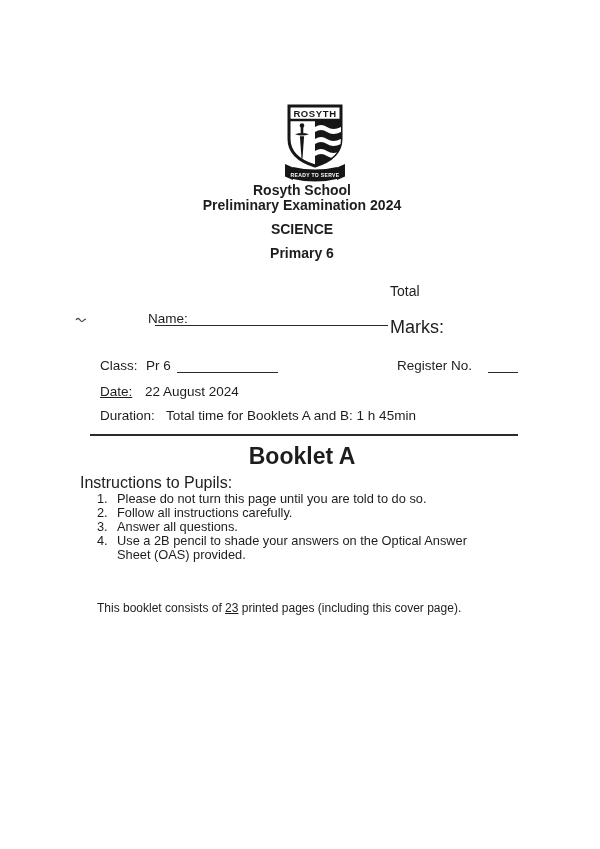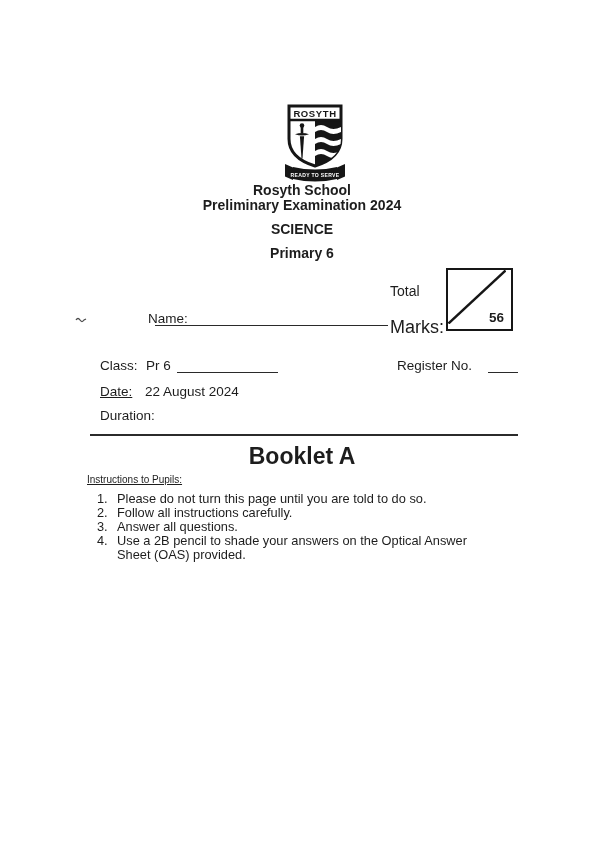--- a/index.html
+++ b/index.html
@@ -30,21 +30,21 @@
   
   .lbl { position:absolute; font-size:13.5px; white-space:nowrap; }
   .rule { position:absolute; border-bottom:1.6px solid #2a2a2a; height:0; }
   .stray { position:absolute; left:75px; top:315px; }
 
   
   .divider { position:absolute; left:90px; top:434px; width:428px; height:2.4px; background:#2b2b2b; }
 
   
   .booklet-title { position:absolute; left:0; top:443px; width:604px; text-align:center; font-size:23px; font-weight:bold; }
-  .instructions-heading { position:absolute; left:87px; top:474px; font-size:10px; text-decoration:underline; }
+  .instructions-heading { position:absolute; left:80px; top:474px; font-size:16px; }
   .instructions { position:absolute; left:97px; top:492px; width:402px; font-size:12.8px; line-height:13.9px; }
   .inst-row { display:flex; }
   .inst-num { width:20px; flex:0 0 20px; }
   .inst-text { flex:1; }
 
   .footer-note { position:absolute; left:97px; top:601px; font-size:12px; }
   .footer-note .u { text-decoration:underline; }
 
   .page-number { position:absolute; left:277px; top:769px; width:12px; text-align:center; font-size:12px; }
 </style>
@@ -92,44 +92,39 @@
 
   <div class="title-block">
     <div class="t-line">Rosyth School</div>
     <div class="t-line">Preliminary Examination 2024</div>
     <div class="t-subject">SCIENCE</div>
     <div class="t-level">Primary 6</div>
   </div>
 
   <div class="total-label">Total</div>
   <div class="marks-label">Marks:</div>
-  <div class="marks-box">
-    <svg width="58" height="54" viewBox="0 0 58 54">
-      <line x1="0.5" y1="53.5" x2="57.5" y2="0.5" stroke="#161616" stroke-width="2.4"></line>
-    </svg>
-    <span class="marks-value">56</span>
-  </div>
 
   <svg class="stray" width="14" height="10" viewBox="0 0 14 10">
     <path d="M1,5 Q3,2 5,5 Q7,8 9,5 L11,4" fill="none" stroke="#4a4a4a" stroke-width="1.3"></path>
   </svg>
 
   <div class="lbl" style="left:100px; top:311px;margin-left:48px;">Name:</div>
   <div class="rule" style="left:155px; top:311px; width:233px; height:14px;"></div>
 
   <div class="lbl" style="left:100px; top:358px;">Class:</div>
   <div class="lbl" style="left:146px; top:358px;text-align:right;">Pr 6</div>
   <div class="rule" style="left:177px; top:358px; width:101px; height:14px;"></div>
   <div class="lbl" style="left:397px; top:358px;">Register No.</div>
   <div class="rule" style="left:488px; top:358px; width:30px; height:14px;"></div>
 
   <div class="lbl" style="left:100px; top:384px;text-decoration:underline;">Date:</div>
   <div class="lbl" style="left:145px; top:384px;">22 August 2024</div>
 
   <div class="lbl" style="left:100px; top:408px;">Duration:</div>
+  <div class="lbl" style="left:166px; top:408px;">Total time for Booklets A and B: 1 h 45min</div>
 
   <div class="divider"></div>
 
   <div class="booklet-title">Booklet A</div>
   <div class="instructions-heading">Instructions to Pupils:</div>
 
   <div class="instructions">
     <div class="inst-row">
       <span class="inst-num">1.</span>
       <span class="inst-text">Please do not turn this page until you are told to do so.</span>
@@ -141,16 +136,19 @@
     <div class="inst-row">
       <span class="inst-num">3.</span>
       <span class="inst-text">Answer all questions.</span>
     </div>
     <div class="inst-row">
       <span class="inst-num">4.</span>
       <span class="inst-text">Use a 2B pencil to shade your answers on the Optical Answer Sheet (OAS) provided.</span>
     </div>
   </div>
 
+  <div class="footer-note">
+    <span>This booklet consists of </span><span class="u">23</span><span> printed pages (including this cover page).</span>
+  </div>
 
   <div class="page-number">1</div>
 
 </div>
 
 </body></html>

